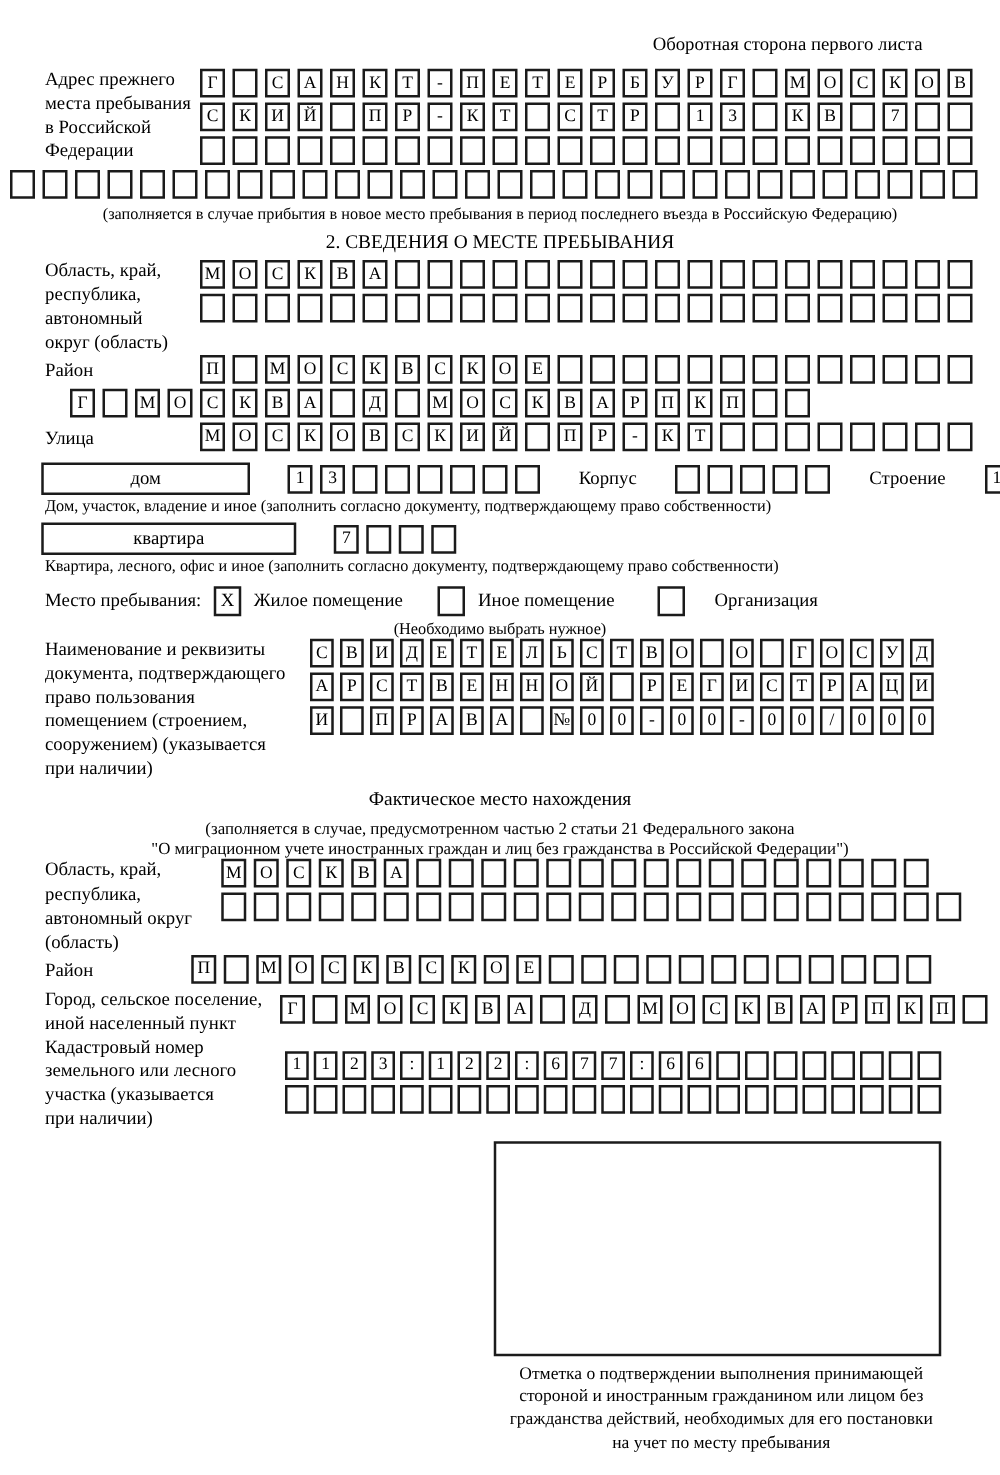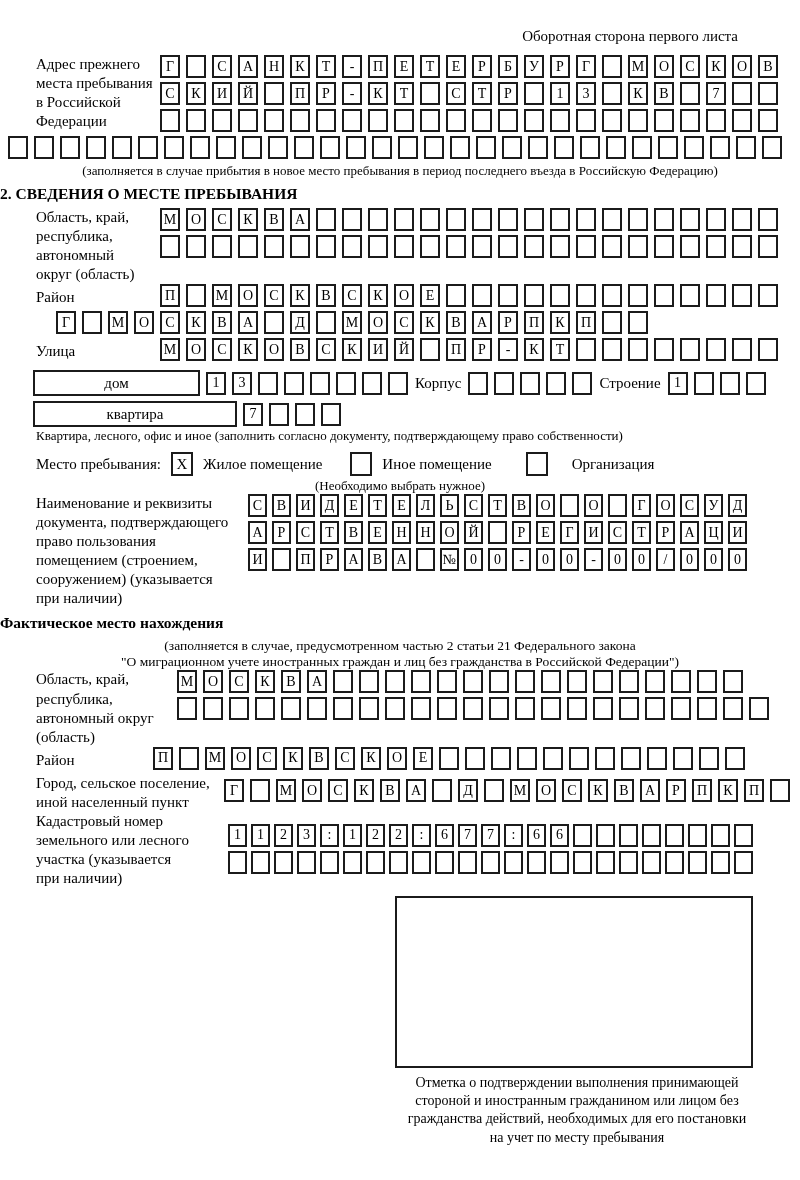--- a/index.html
+++ b/index.html
@@ -5,21 +5,21 @@
   html,body { margin:0; padding:0; background:#fff; }
   .page {
     position:relative; width:800px; height:1180px; background:#ffffff;
     font-family:"Liberation Serif","DejaVu Serif",serif; color:#000;
     overflow:hidden; box-sizing:border-box;
   }
   .hdr-note { text-align:right; padding:28px 62px 0 0; font-size:15px; }
   .lbl { font-size:15px; line-height:1.27; white-space:pre-line; }
   .caption { font-size:13px; white-space:pre-line; }
   .caption.center { text-align:center; }
-  .sec-title { font-weight:bold; font-size:15.5px; }
+  .sec-title { text-align:center; font-weight:normal; font-size:15.5px; }
 
   .field { display:flex; align-items:flex-start; padding-left:36px; margin-top:5px; }
   .field.vcenter { align-items:center; }
   .rows { display:flex; flex-direction:column; }
 
   .row { display:flex; gap:6px; margin-bottom:4px; }
   .cell {
     width:20px; height:23px; box-sizing:border-box; border:2px solid #1b1b1b;
     display:inline-flex; align-items:center; justify-content:center;
     font-size:14px; line-height:1; flex:0 0 auto; background:#fff;
@@ -32,21 +32,21 @@
   .w117 { width:117px; flex:0 0 117px; }
   .w188 { width:188px; flex:0 0 188px; }
   .w192 { width:192px; flex:0 0 192px; }
   .w212 { width:212px; flex:0 0 212px; }
 
   .namedbox {
     box-sizing:border-box; border:2px solid #1b1b1b; height:26px;
     display:inline-flex; align-items:center; justify-content:center;
     font-size:15px; flex:0 0 auto; background:#fff;
   }
-  .inlinerow { display:flex; align-items:center; padding-left:33px; margin-top:5px; }
+  .inlinerow { display:flex; align-items:center; padding-left:33px; margin-top:5px;gap:24px; }
   .inlinerow .txt { font-size:15px; padding:0 7px; white-space:nowrap; }
 
   .chk {
     width:22px; height:24px; box-sizing:border-box; border:2px solid #1b1b1b;
     display:inline-flex; align-items:center; justify-content:center;
     font-size:15px; flex:0 0 auto; margin:0 10px;
   }
   .stayrow { display:flex; align-items:center; padding-left:36px; margin-top:8px; font-size:15px; }
   .opt { white-space:nowrap; }
 
@@ -366,20 +366,21 @@
         <span class="cell"></span>
       </div>
     <span class="txt">Строение</span>
     <div class="row" style="margin-bottom:0;">
         <span class="cell">1</span>
         <span class="cell"></span>
         <span class="cell"></span>
         <span class="cell"></span>
       </div>
   </div>
+  <div class="caption cap-indent">Дом, участок, владение и иное (заполнить согласно документу, подтверждающему право собственности)</div>
 
   <div class="inlinerow">
     <div class="namedbox" style="width:204px;margin-right:6px;">квартира</div>
     <div class="row" style="margin-bottom:0;">
         <span class="cell">7</span>
         <span class="cell"></span>
         <span class="cell"></span>
         <span class="cell"></span>
       </div>
   </div>

